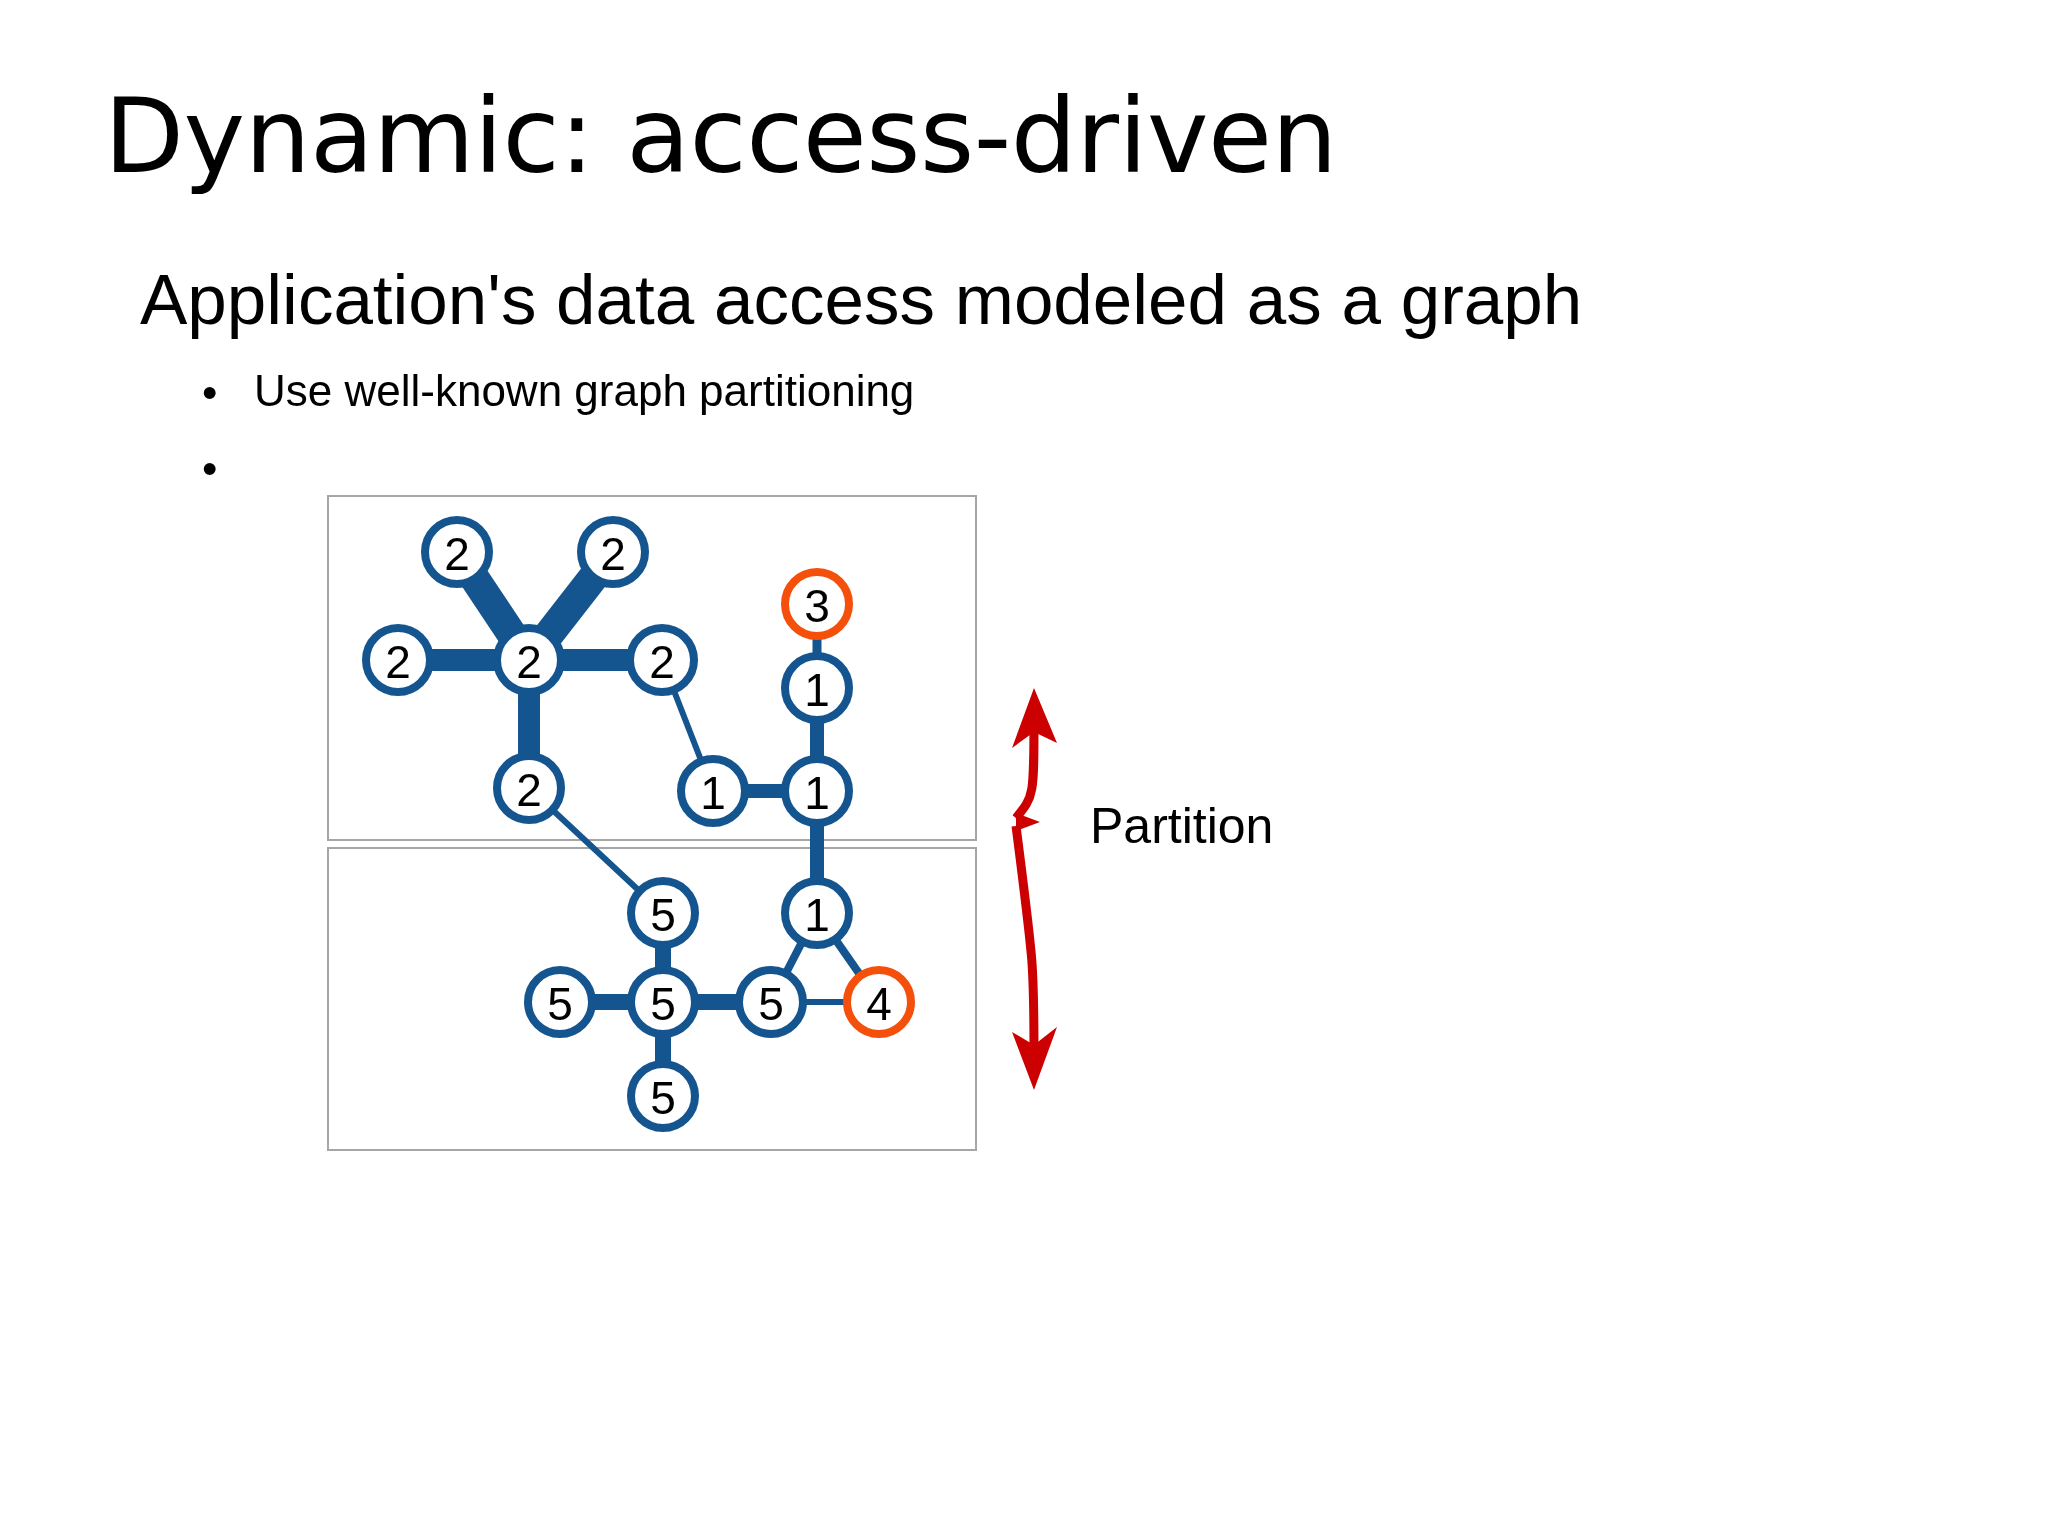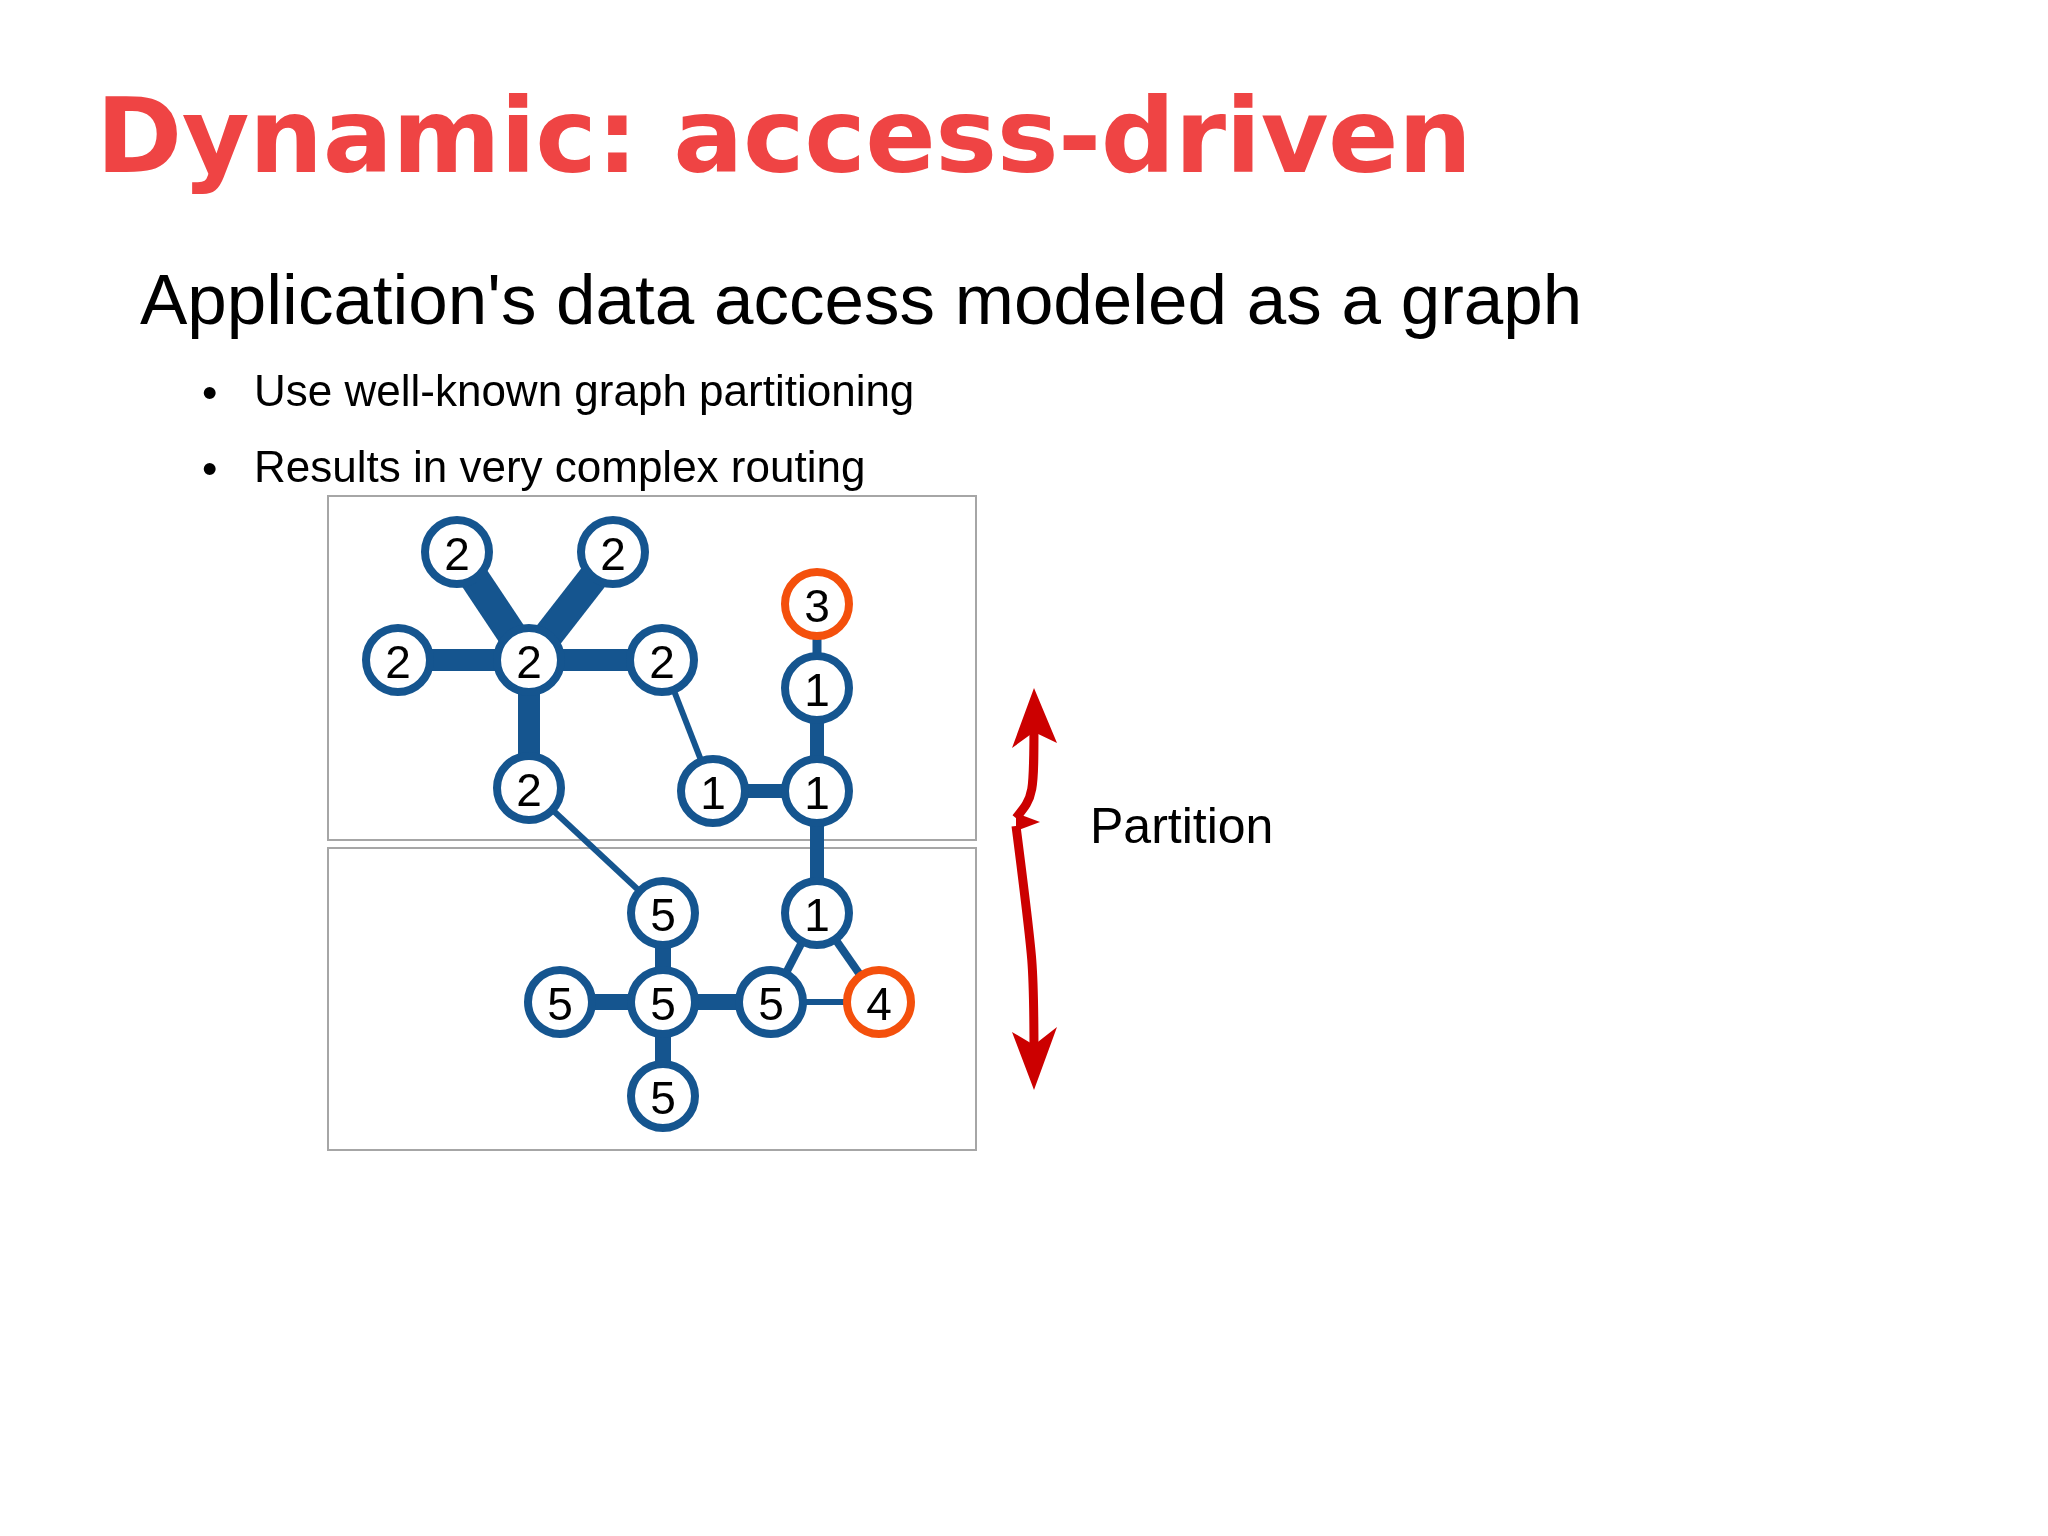--- a/index.html
+++ b/index.html
@@ -17,27 +17,27 @@
 
   #slide {
     position: absolute;
     inset: 0;
     background: #ffffff;
   }
 
   
   #slide-title {
     position: absolute;
-    left: 96px;
+    left: 104px;
     top: 78px;
     font-family: "DejaVu Sans", sans-serif;
-    font-weight: 700;
+    font-weight: 400;
     font-size: 104px;
     line-height: 1.12;
-    color: #ef4444;
+    color: #000000;
     letter-spacing: -0.5px;
     white-space: nowrap;
   }
 
   
   #body-block {
     position: absolute;
     left: 140px;
     top: 262px;
     width: 1300px;
@@ -113,21 +113,20 @@
   <div id="body-block">
     <div id="lead-line">Application's data access modeled as a graph</div>
 
     <div class="bullet-row">
       <span class="bullet-dot">•</span>
       <span class="bullet-text">Use well-known graph partitioning</span>
     </div>
 
     <div class="bullet-row">
       <span class="bullet-dot">•</span>
-      <span class="bullet-text">Results in very complex routing</span>
     </div>
   </div>
 
   <div id="diagram">
     <svg id="diagram-svg" width="1400" height="680" viewBox="0 0 1400 680">
 
       <g id="partition-boxes">
           <rect x="0" y="0" width="648" height="344" fill="none" stroke="#A6A6A6" stroke-width="2"></rect>
           <rect x="0" y="352" width="648" height="302" fill="none" stroke="#A6A6A6" stroke-width="2"></rect>
         </g>

